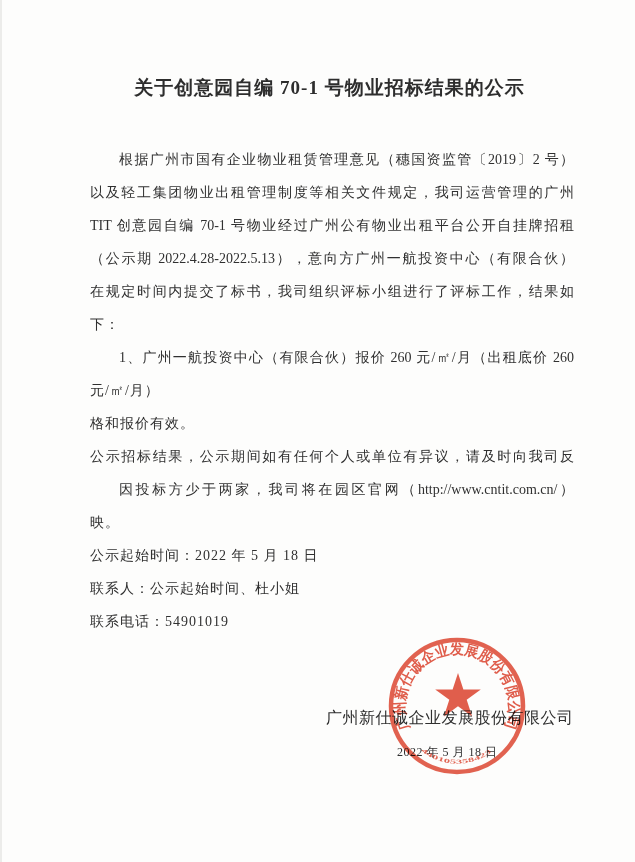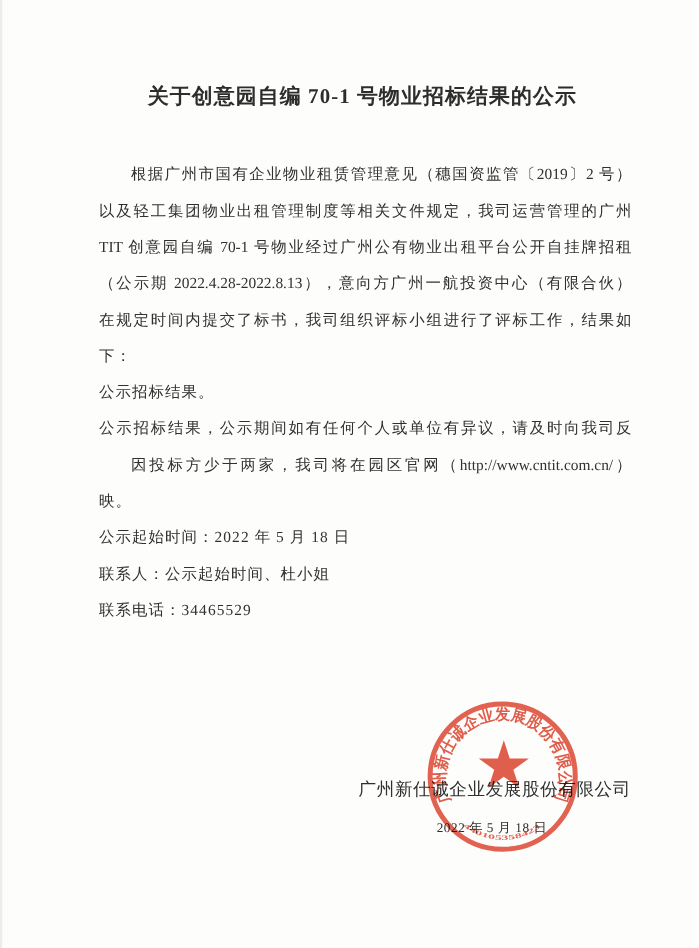--- a/index.html
+++ b/index.html
@@ -59,30 +59,32 @@
 
 <div class="page">
   <div class="scan-edge"></div>
 
   <div class="doc-title">关于创意园自编 70-1 号物业招标结果的公示</div>
 
   <div class="doc-body">
     <div class="line indent">根据广州市国有企业物业租赁管理意见（穗国资监管〔2019〕2 号）</div>
     <div class="line">以及轻工集团物业出租管理制度等相关文件规定，我司运营管理的广州</div>
     <div class="line">TIT 创意园自编 70-1 号物业经过广州公有物业出租平台公开自挂牌招租</div>
-    <div class="line">（公示期 2022.4.28-2022.8.13），意向方广州一航投资中心（有限合伙）</div>
+    <div class="line">（公示期 2022.4.28-2022.5.13），意向方广州一航投资中心（有限合伙）</div>
     <div class="line">在规定时间内提交了标书，我司组织评标小组进行了评标工作，结果如</div>
     <div class="line partial">下：</div>
-    <div class="line partial">公示招标结果。</div>
+    <div class="line indent">1、广州一航投资中心（有限合伙）报价 260 元/㎡/月（出租底价 260</div>
+    <div class="line partial">元/㎡/月）</div>
+    <div class="line partial">格和报价有效。</div>
     <div class="line">公示招标结果，公示期间如有任何个人或单位有异议，请及时向我司反</div>
     <div class="line indent">因投标方少于两家，我司将在园区官网（http://www.cntit.com.cn/）</div>
     <div class="line partial">映。</div>
     <div class="line partial">公示起始时间：2022 年 5 月 18 日</div>
     <div class="line partial">联系人：公示起始时间、杜小姐</div>
-    <div class="line partial">联系电话：34465529</div>
+    <div class="line partial">联系电话：54901019</div>
   </div>
 
   <div class="sig-company">广州新仕诚企业发展股份有限公司</div>
   <div class="sig-date">2022 年 5 月 18 日</div>
 
   <div class="seal">
     <svg viewBox="-80 -80 160 160" xmlns="http://www.w3.org/2000/svg">
       <defs>
         <path id="arcPath" d="M -47.1,22 A 52,52 0 1 1 47.1,22" fill="none"></path>
         <path id="codePath" d="M -36,45 A 57.5,57.5 0 0 0 36,45" fill="none"></path>

